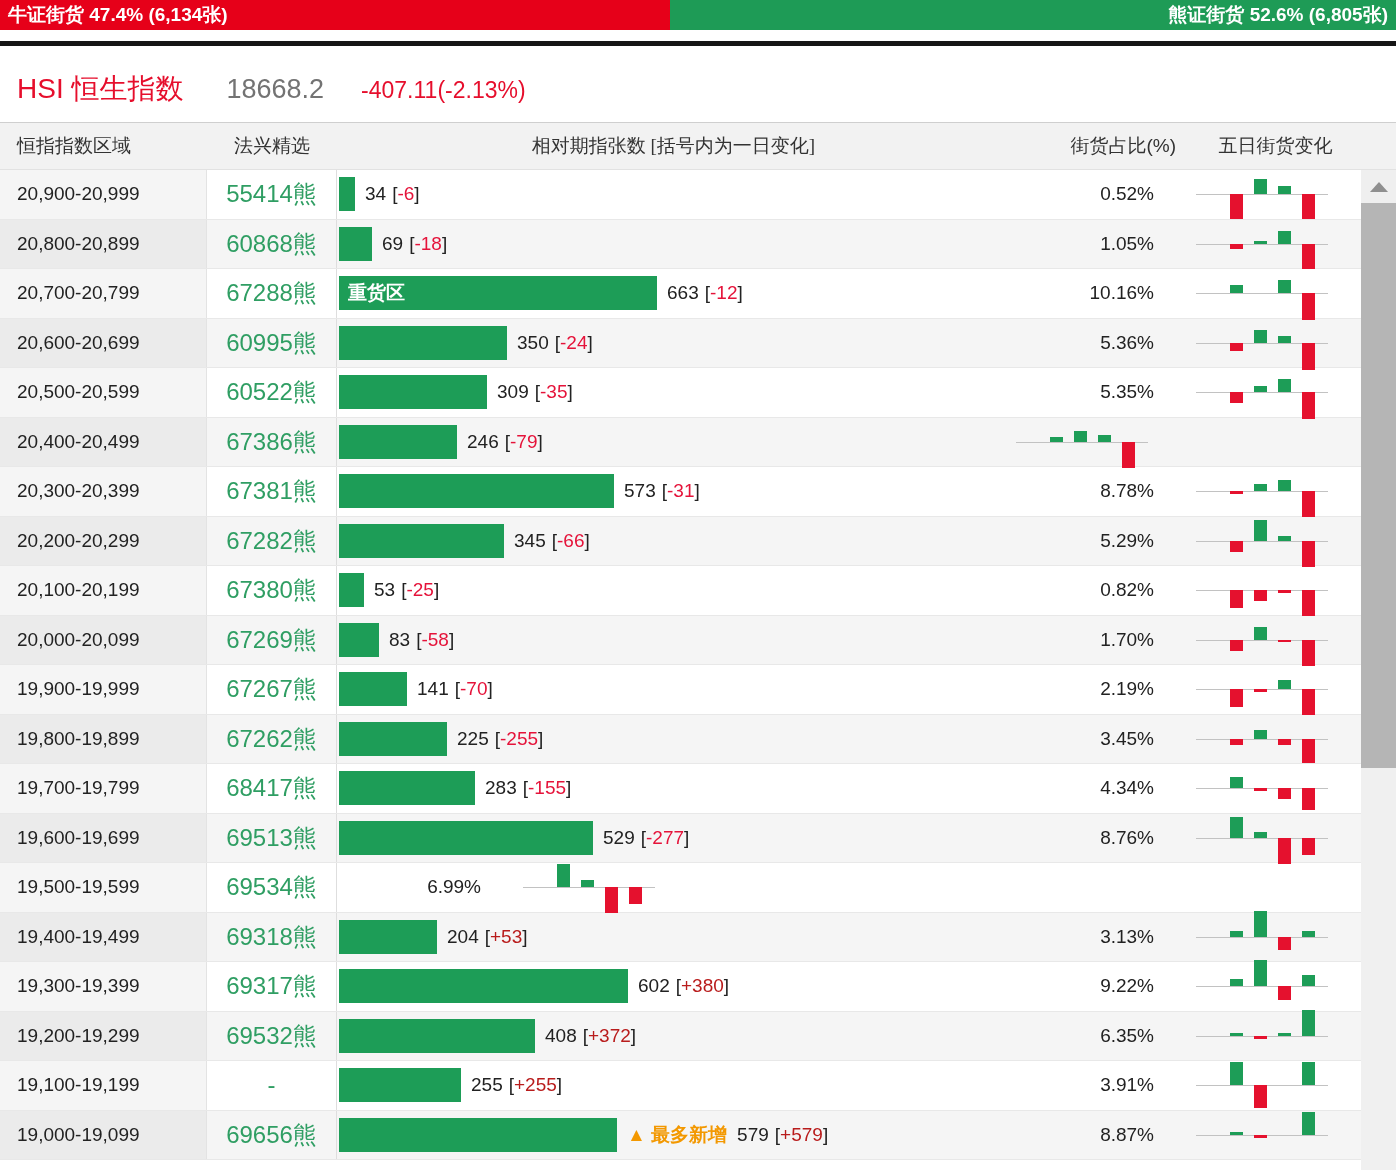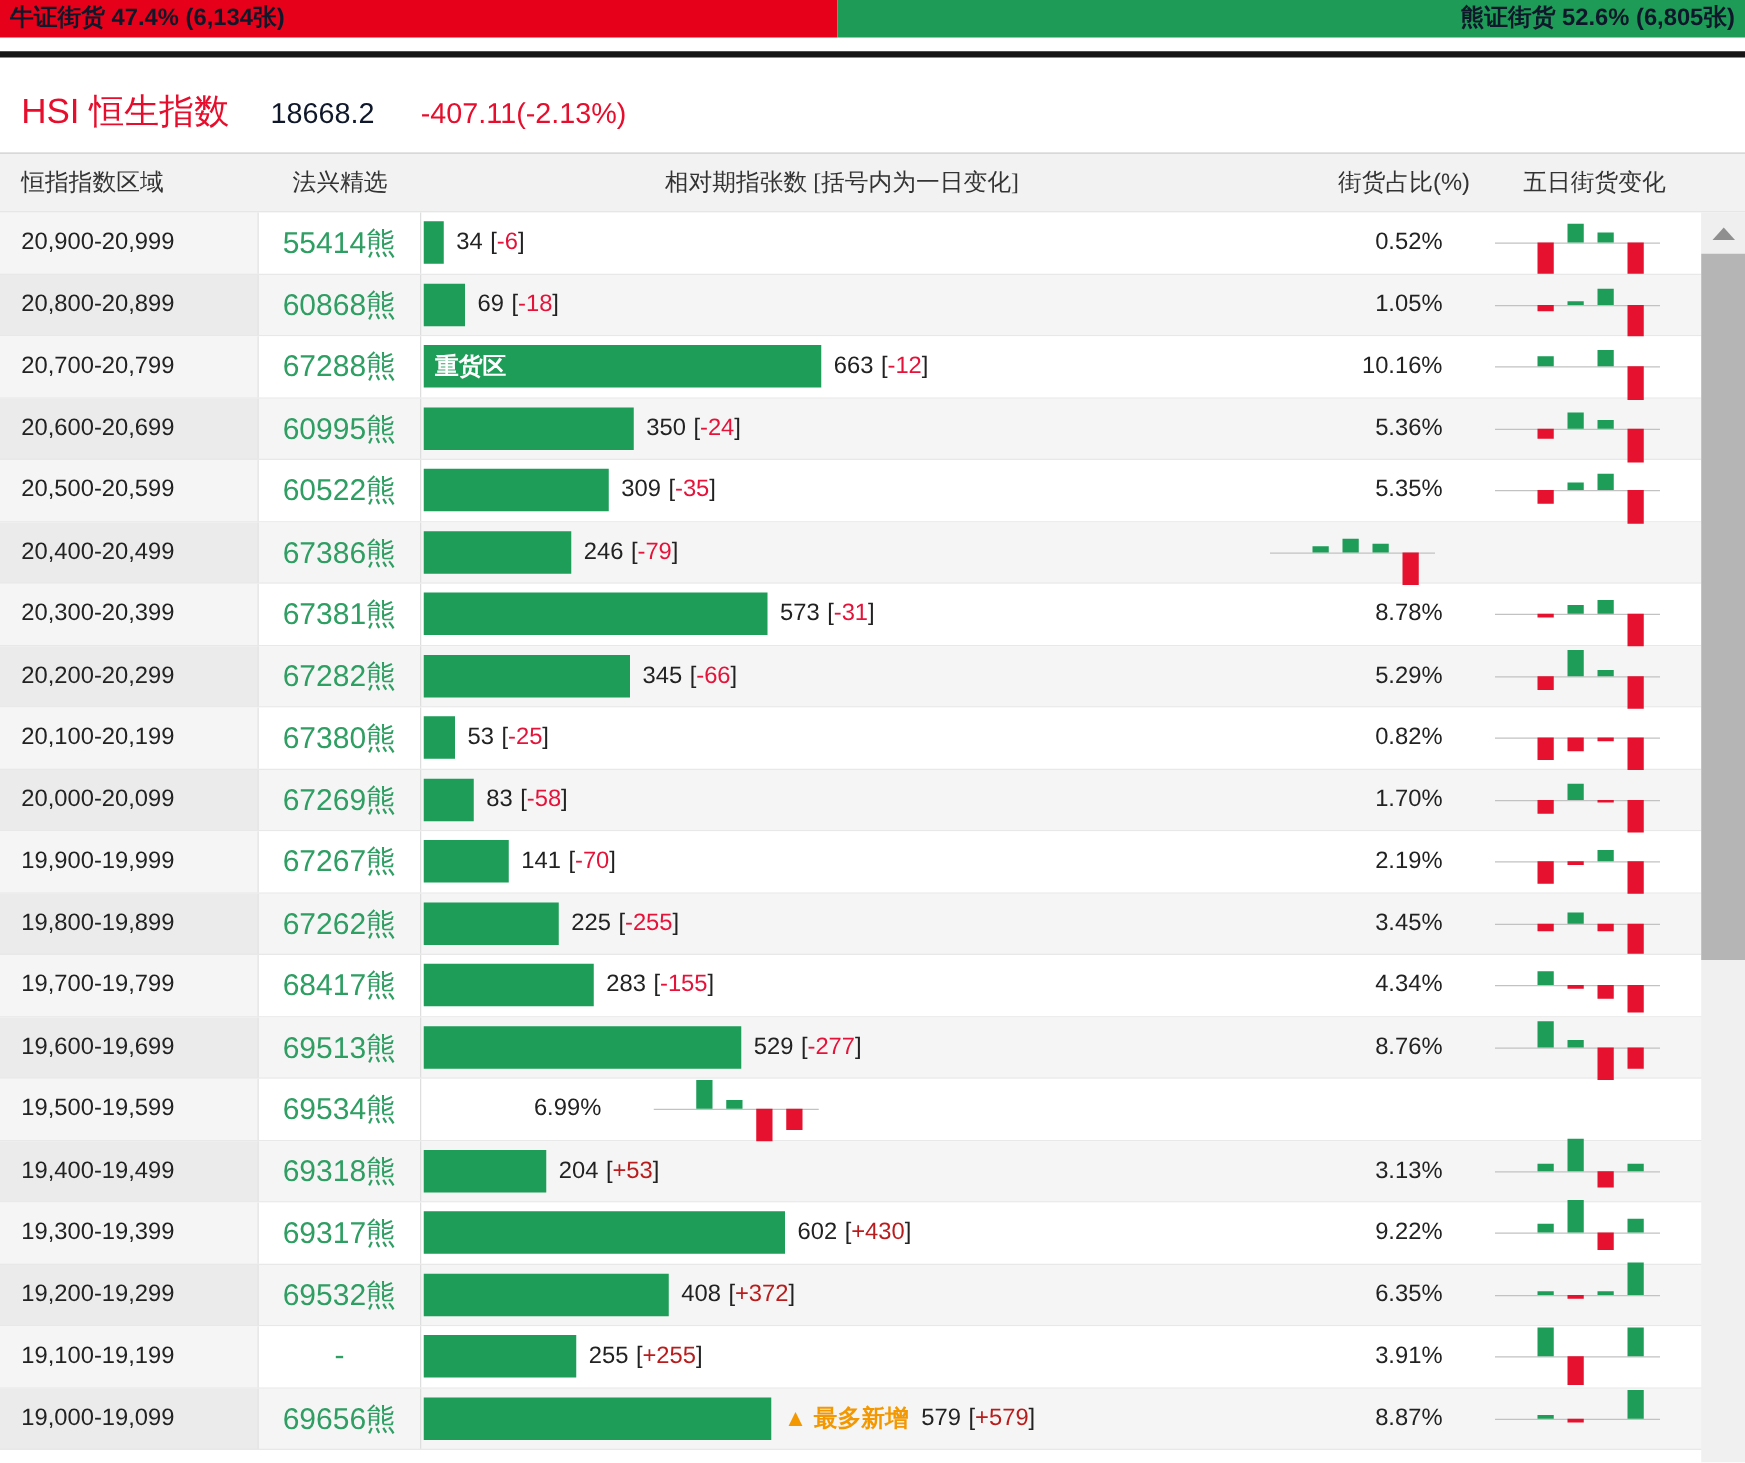--- a/index.html
+++ b/index.html
@@ -1,28 +1,28 @@
 <!DOCTYPE html>
 <html><head>
 <meta charset="utf-8">
 <style>
   html,body{margin:0;padding:0;}
   body{
     width:1396px;height:1170px;position:relative;overflow:hidden;background:#fff;
     font-family:"Liberation Sans","DejaVu Sans",sans-serif;
   }
   
-  .topbar{display:flex;height:30px;font-size:19px;font-weight:bold;color:#0f172a;}
+  .topbar{display:flex;height:30px;font-size:19px;font-weight:bold;color:#ffffff;}
   .topbar-bull{background:#e60019;padding-left:8px;line-height:30px;white-space:nowrap;overflow:hidden;}
   .topbar-bear{flex:1;background:#1e9b56;text-align:right;padding-right:8px;line-height:30px;white-space:nowrap;}
   .rule{height:5px;background:#151515;margin-top:11px;}
   
   .titlebar{display:flex;align-items:baseline;padding:24px 0 0 17px;height:52px;gap:29px;}
   .title-symbol{color:#e60e2c;font-size:28px;}
-  .title-price{color:#0f172a;font-size:23px;margin-left:4px;}
+  .title-price{color:#737373;font-size:27px;margin-left:14px;}
   .title-change{color:#e60e2c;font-size:23px;margin-left:8px;}
   
   .thead{display:flex;height:48px;background:#f2f2f2;border-top:1px solid #cfcfcf;
     border-bottom:1px solid #e2e2e2;align-items:center;font-size:19px;color:#333;box-sizing:border-box;}
   .w1{width:207px;box-sizing:border-box;}
   .w2{width:130px;box-sizing:border-box;}
   .w3{width:673px;box-sizing:border-box;}
   .w4{width:180px;box-sizing:border-box;}
   .w5{width:171px;box-sizing:border-box;}
   .wsb{width:35px;}
@@ -548,21 +548,21 @@
       </div>
     <div class="c c2">
         <span>69317熊</span>
       </div>
     <div class="c c3">
       <div class="bar" style="width: 289px;">
         
       </div>
 
       <span class="val">602</span>
-      <span class="chg"><span class="br">[</span><span class="chg-num pos">+430</span><span class="br">]</span></span>
+      <span class="chg"><span class="br">[</span><span class="chg-num pos">+380</span><span class="br">]</span></span>
     </div>
     <div class="c c4">
         <span>9.22%</span>
       </div>
     <div class="c c5">
       <div class="spark">
         <div class="axis"></div>
       <div class="sbar up" style="left: 33.5px; height: 7px;"></div>
           <div class="sbar up" style="left: 57.5px; height: 26px;"></div>
           <div class="sbar down" style="left: 81.5px; height: 14px;"></div>

